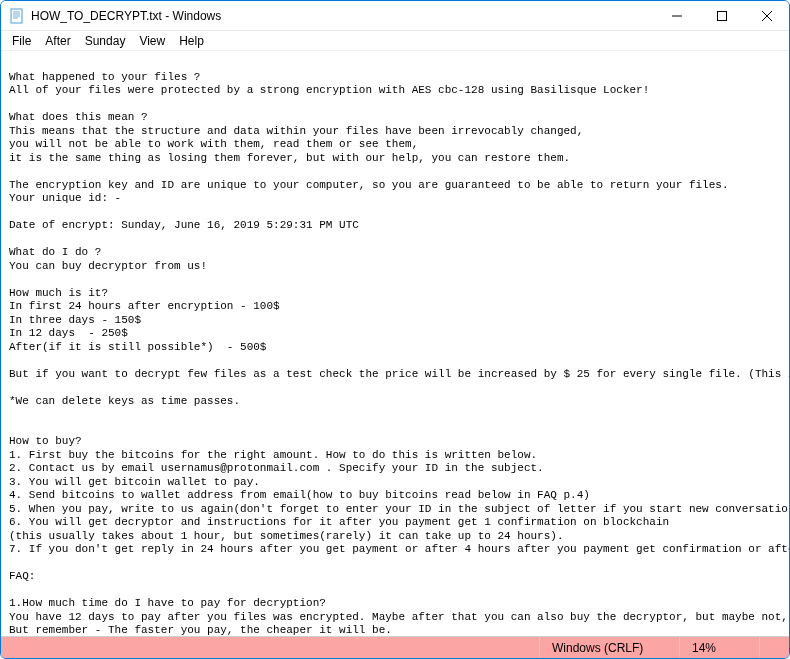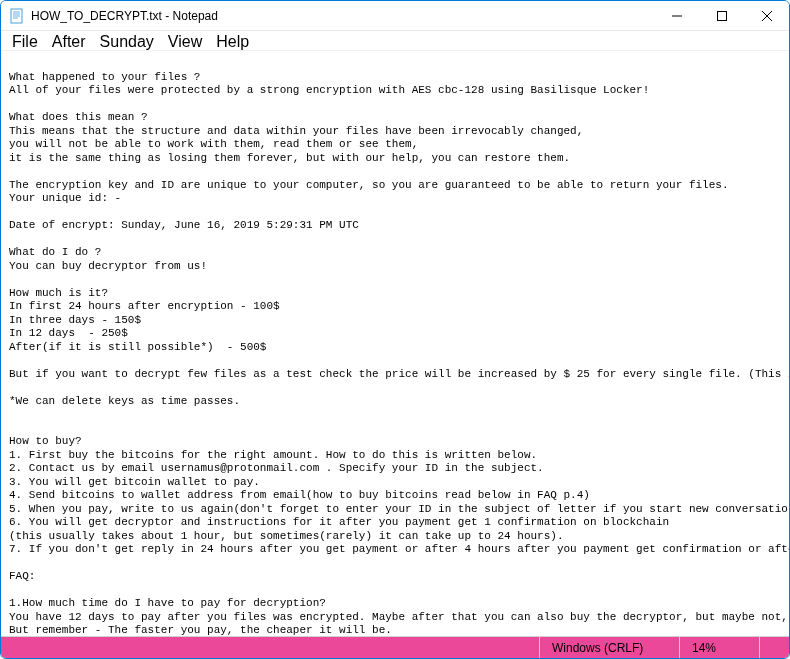--- a/index.html
+++ b/index.html
@@ -43,23 +43,23 @@
       height: 100%;
       display: flex;
       align-items: center;
       justify-content: center;
       font-size: 10px;
       color: #000;
     }
     .menubar {
       height: 20px;
       display: flex;
-      align-items: flex-start;
+      align-items: flex-end;
       padding-left: 4px;
-      font-size: 16px;
+      font-size: 12px;
       border-bottom: 1px solid #f0f0f0;
     }
     .menu-item {
       padding: 2px 7px;
       cursor: default;
     }
     .content {
       font-family: Consolas, "Courier New", monospace;
       font-size: 11px;
       line-height: 13.5px;
@@ -68,21 +68,21 @@
       color: #000;
       height: calc(100% - 30px - 20px - 22px);
       overflow: hidden;
     }
     .statusbar {
       position: absolute;
       bottom: 0;
       left: 0;
       right: 0;
       height: 22px;
-      background: #ec4899;
+      background: #fca5a5;
       border-top: 1px solid #d0d0d0;
       display: flex;
       align-items: center;
       font-size: 12px;
       color: #000;
     }
     .status-cell {
       padding: 0 12px;
       border-left: 1px solid #d0d0d0;
       height: 100%;
@@ -97,21 +97,21 @@
 <div class="titlebar">
   <span class="title-icon">
     <svg width="16" height="16" viewBox="0 0 16 16">
       <rect x="2" y="1" width="11" height="14" fill="#fff" stroke="#4a9fd8" stroke-width="1"></rect>
       <line x1="4" y1="4" x2="11" y2="4" stroke="#4a9fd8" stroke-width="0.8"></line>
       <line x1="4" y1="6" x2="11" y2="6" stroke="#4a9fd8" stroke-width="0.8"></line>
       <line x1="4" y1="8" x2="11" y2="8" stroke="#4a9fd8" stroke-width="0.8"></line>
       <line x1="4" y1="10" x2="9" y2="10" stroke="#4a9fd8" stroke-width="0.8"></line>
     </svg>
   </span>
-  <span class="title-text">HOW_TO_DECRYPT.txt - Notepad</span>
+  <span class="title-text">HOW_TO_DECRYPT.txt - Windows</span>
   <div class="win-controls">
     <div class="win-btn">
       <svg width="10" height="10">
           <line x1="0" y1="5" x2="10" y2="5" stroke="#000" stroke-width="1"></line>
         </svg>
     </div>
     <div class="win-btn">
       <svg width="10" height="10">
           <rect x="0.5" y="0.5" width="9" height="9" fill="none" stroke="#000" stroke-width="1"></rect>
         </svg>

